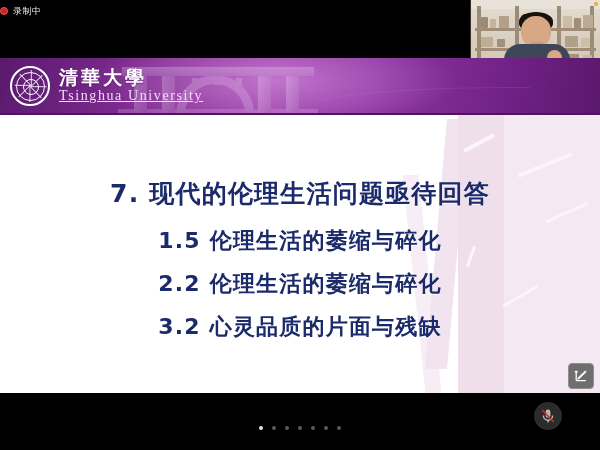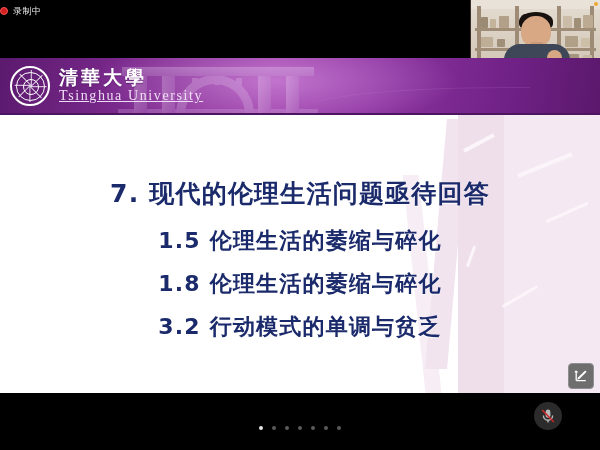--- a/index.html
+++ b/index.html
@@ -323,26 +323,26 @@
     <span class="wm-hi wm-h5"></span>
   </div>
 
   <div class="slide-body">
     <div class="s-title">7. 现代的伦理生活问题亟待回答</div>
     <div class="s-item i1">
       <span>1.5</span>
       <span>伦理生活的萎缩与碎化</span>
     </div>
     <div class="s-item i2">
-      <span>1.8</span>
+      <span>2.2</span>
       <span>伦理生活的萎缩与碎化</span>
     </div>
     <div class="s-item i3">
       <span>3.2</span>
-      <span>行动模式的单调与贫乏</span>
+      <span>心灵品质的片面与残缺</span>
     </div>
   </div>
 
   <div class="pen-btn">
     <svg width="16" height="16" viewBox="0 0 16 16" aria-hidden="true">
       <path d="M12.2 2.4 L13.6 3.8 L6.4 11 L4.2 11.8 L5 9.6 Z" fill="#ffffff"></path>
       <path d="M3.2 12.6 L3.2 3.0 M3.2 12.6 L12.8 12.6" stroke="#ffffff" stroke-width="1.3" fill="none"></path>
       <path d="M3.2 3.0 L4.6 4.4 M3.2 3.0 L1.8 4.4" stroke="#ffffff" stroke-width="1.1" fill="none"></path>
     </svg>
   </div>

